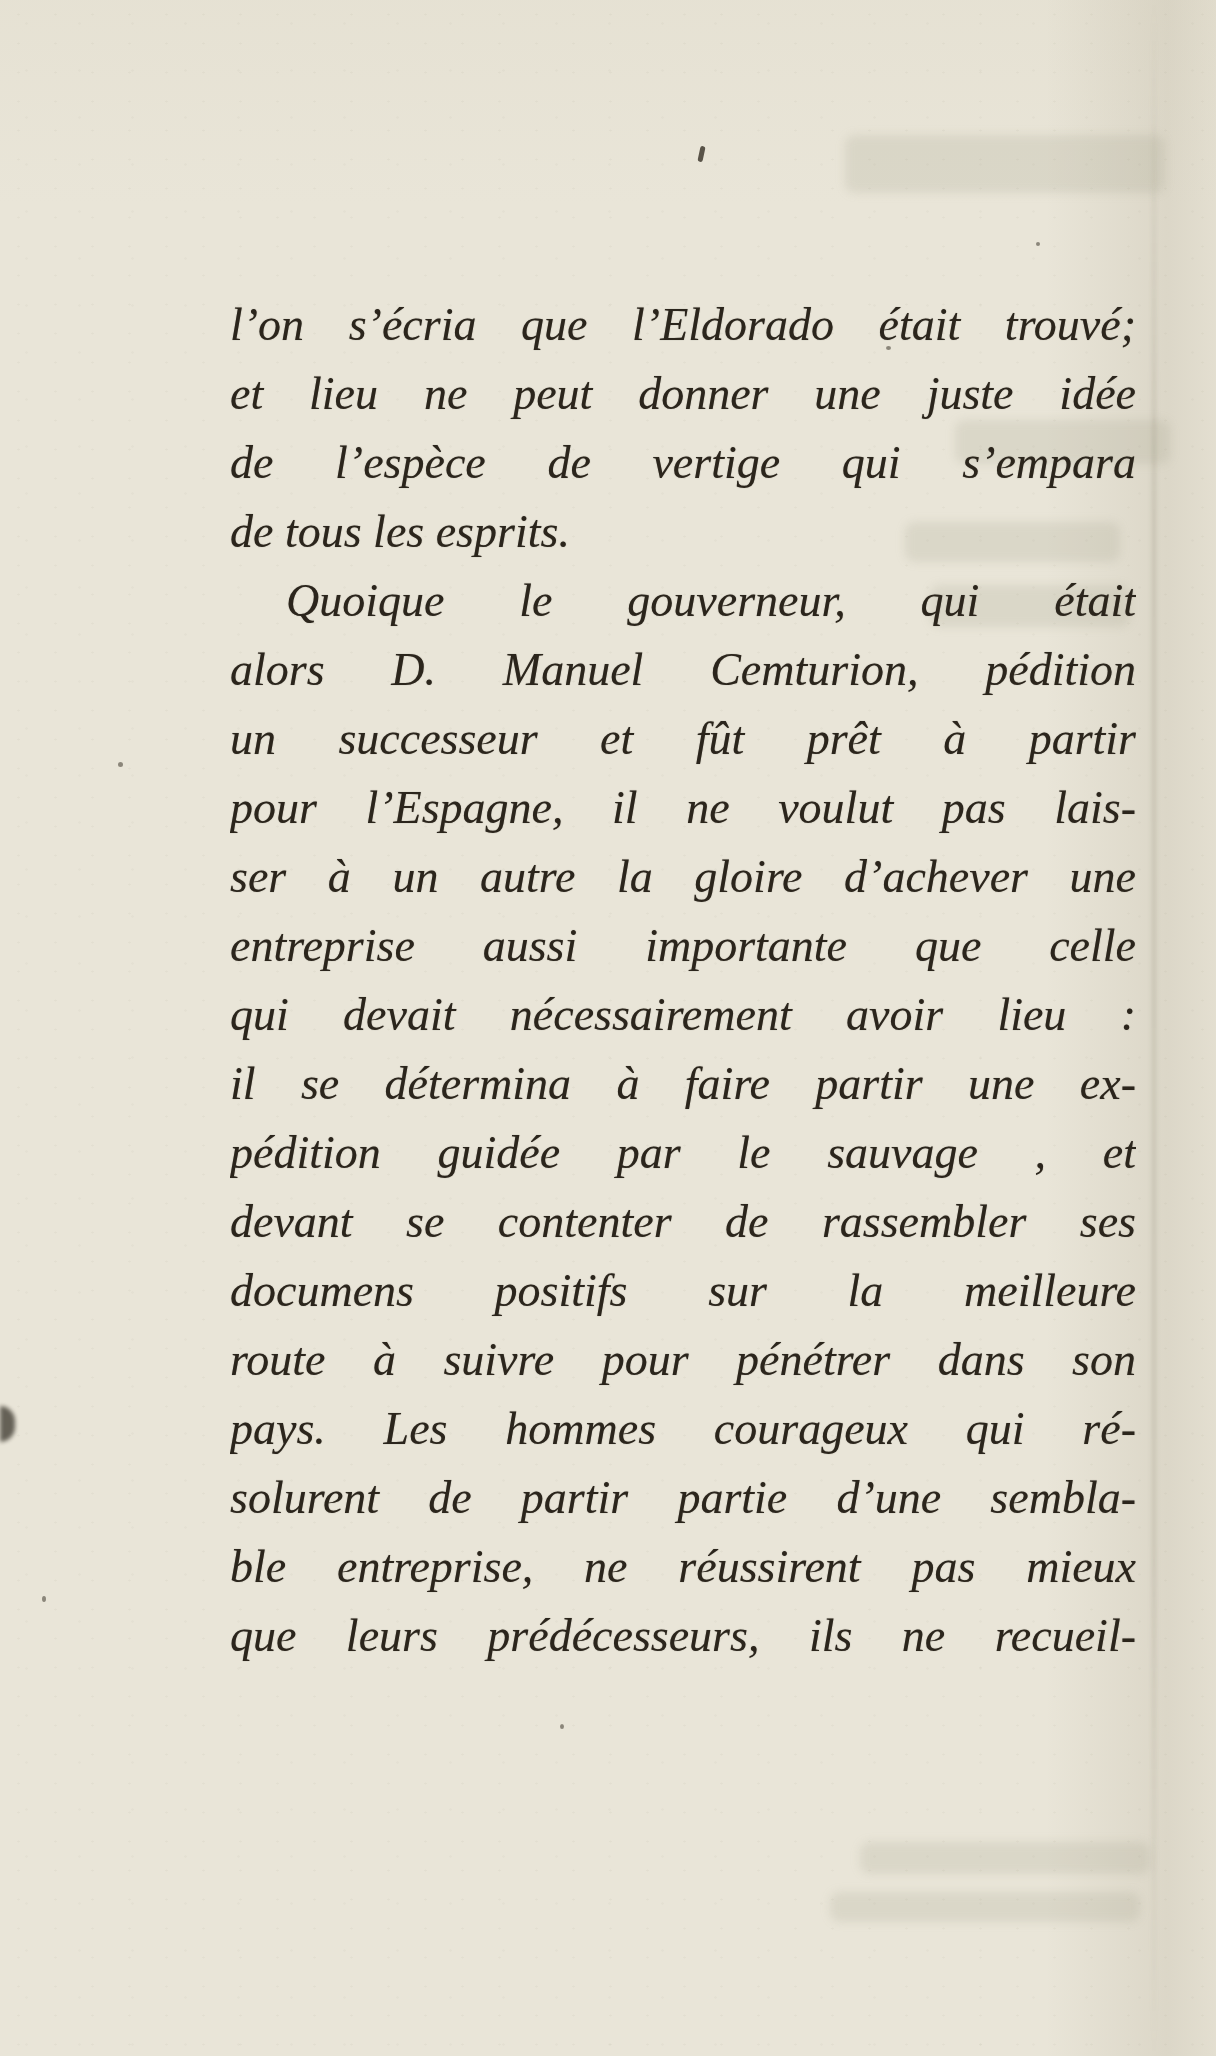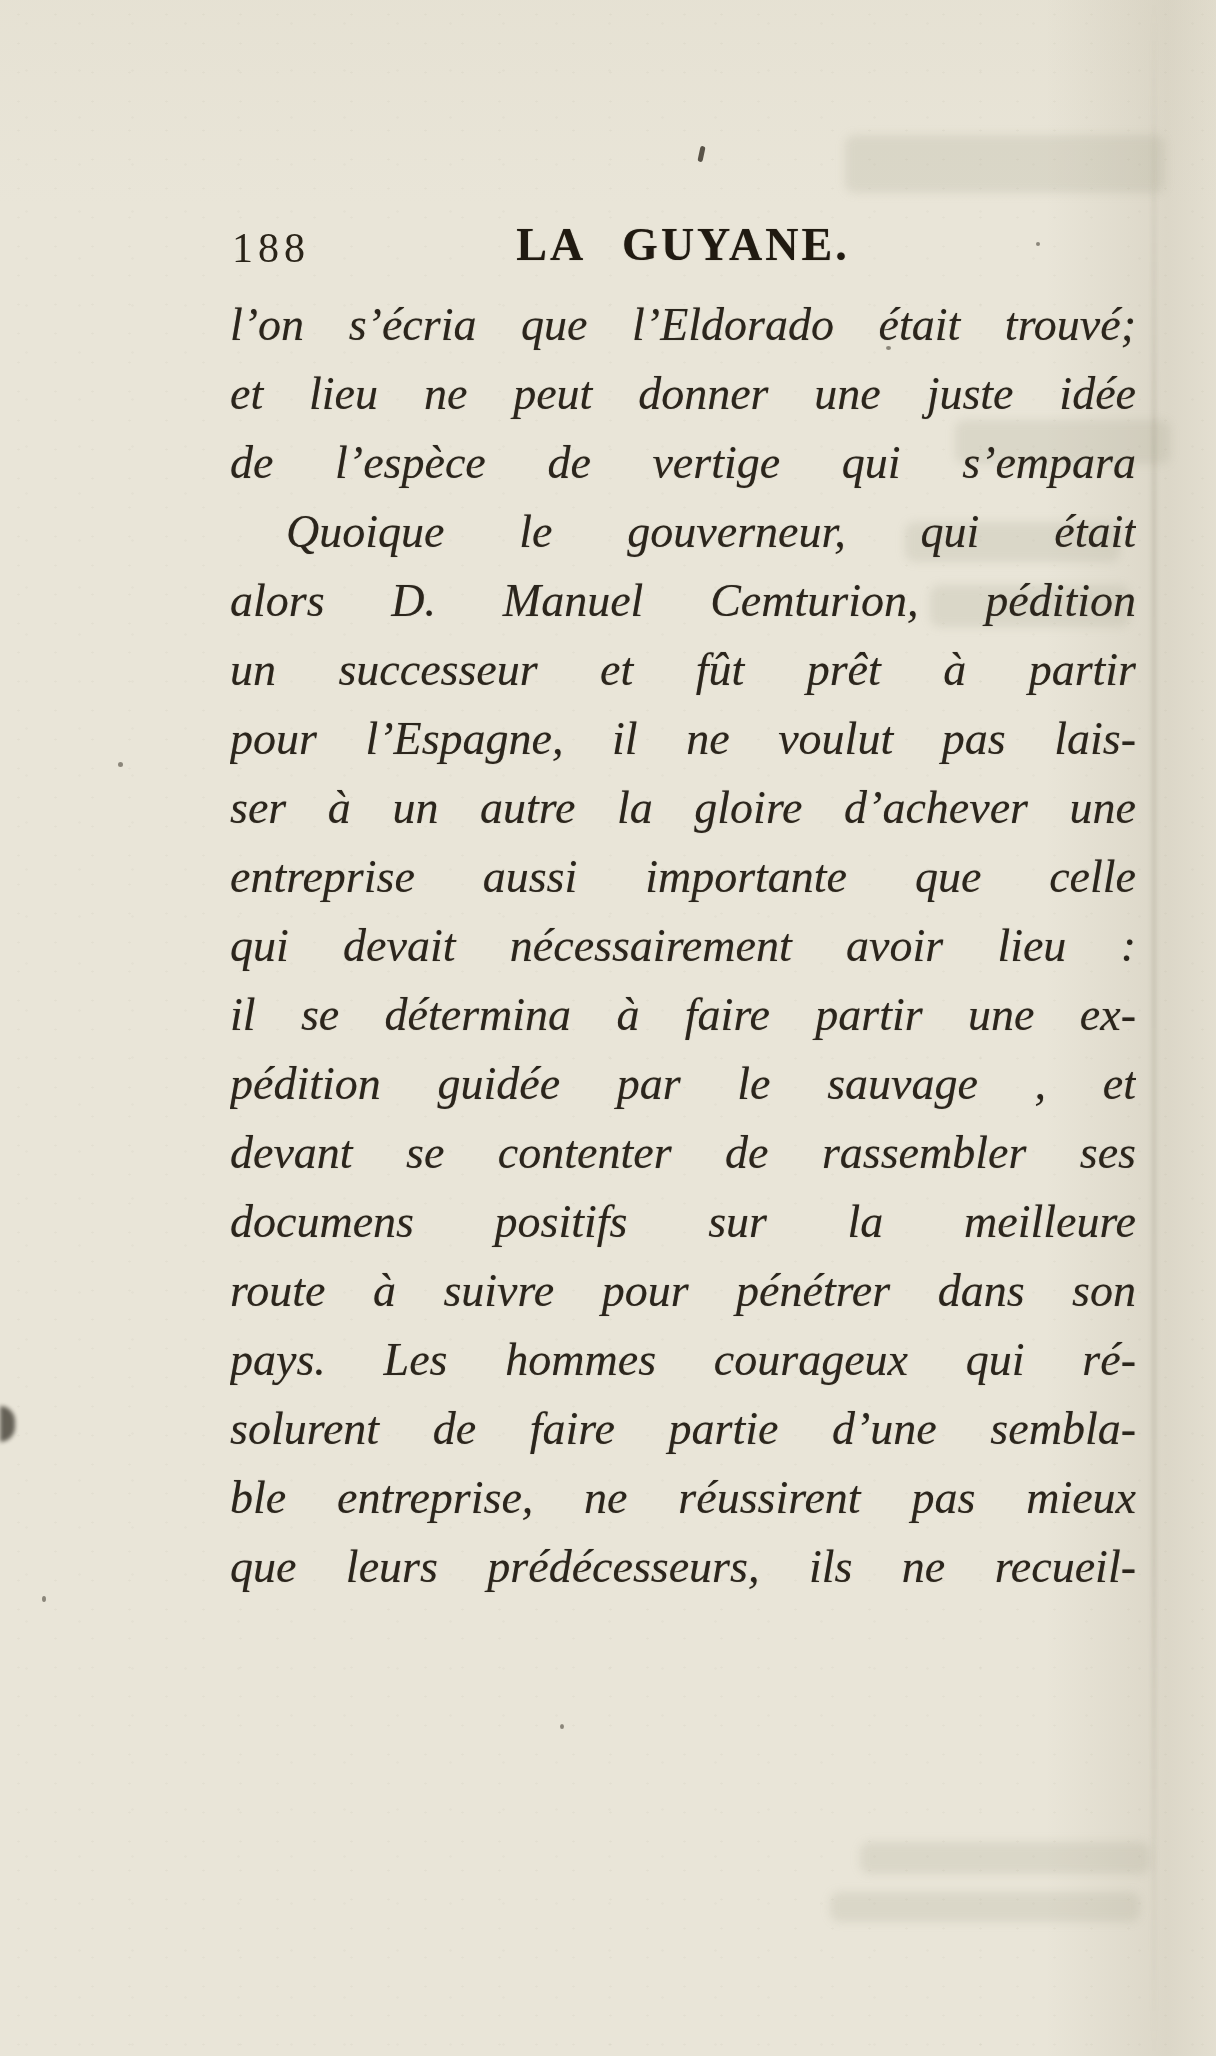--- a/index.html
+++ b/index.html
@@ -127,43 +127,40 @@
 
 <div class="page">
 
   <div class="smudge" style="left:845px; top:135px; width:320px; height:58px;"></div>
   <div class="smudge" style="left:955px; top:420px; width:215px; height:44px;"></div>
   <div class="smudge" style="left:905px; top:522px; width:215px; height:40px;"></div>
   <div class="smudge" style="left:930px; top:585px; width:200px; height:42px;"></div>
   <div class="smudge" style="left:860px; top:1842px; width:290px; height:32px;"></div>
   <div class="smudge" style="left:830px; top:1892px; width:310px; height:30px;"></div>
 
-  <div class="header">
-    <div class="page-number">188</div>
-    <div class="running-title">LA GUYANE.</div>
-  </div>
 
   <div class="text-block">
     <div class="line">l’on s’écria que l’Eldorado était trouvé;</div>
     <div class="line">et lieu ne peut donner une juste idée</div>
     <div class="line">de l’espèce de vertige qui s’empara</div>
+    <div class="line flush-left">de tous les esprits.</div>
     <div class="line indent">Quoique le gouverneur, qui était</div>
     <div class="line">alors D. Manuel Cemturion, pédition</div>
     <div class="line">un successeur et fût prêt à partir</div>
     <div class="line">pour l’Espagne, il ne voulut pas lais-</div>
     <div class="line">ser à un autre la gloire d’achever une</div>
     <div class="line">entreprise aussi importante que celle</div>
     <div class="line">qui devait nécessairement avoir lieu :</div>
     <div class="line">il se détermina à faire partir une ex-</div>
     <div class="line">pédition guidée par le sauvage , et</div>
     <div class="line">devant se contenter de rassembler ses</div>
     <div class="line">documens positifs sur la meilleure</div>
     <div class="line">route à suivre pour pénétrer dans son</div>
     <div class="line">pays. Les hommes courageux qui ré-</div>
-    <div class="line">solurent de faire partie d’une sembla-</div>
+    <div class="line">solurent de partir partie d’une sembla-</div>
     <div class="line">ble entreprise, ne réussirent pas mieux</div>
     <div class="line">que leurs prédécesseurs, ils ne recueil-</div>
   </div>
 
   <div class="apostrophe-mark"></div>
   <div class="ink-blot"></div>
   <div class="crease"></div>
   <div class="speck" style="left:118px; top:762px; width:5px; height:5px;"></div>
   <div class="speck" style="left:42px; top:1596px; width:4px; height:6px;"></div>
   <div class="speck" style="left:1036px; top:242px; width:4px; height:4px;"></div>

